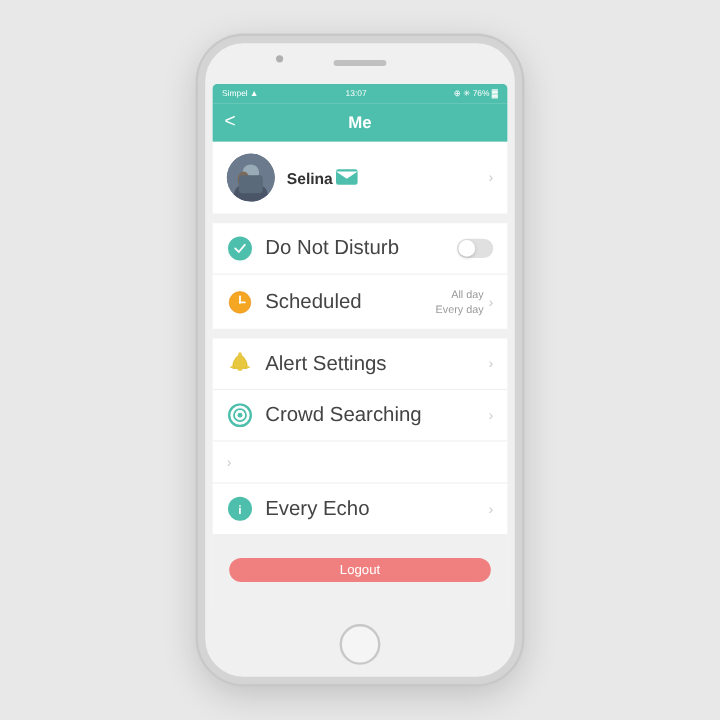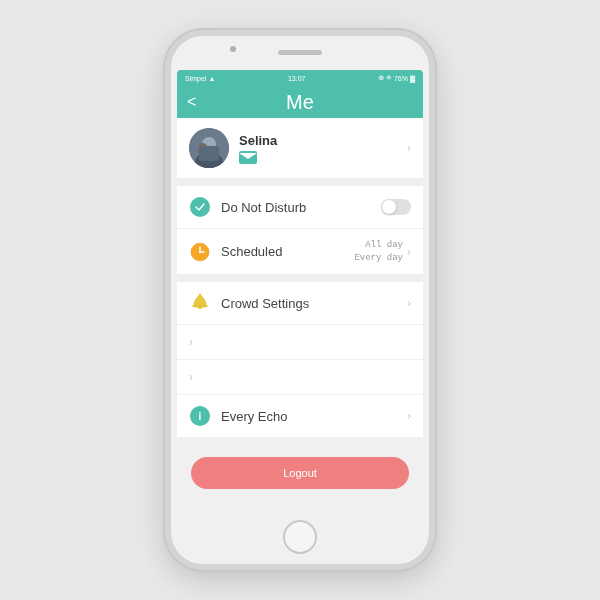--- a/index.html
+++ b/index.html
@@ -119,22 +119,22 @@
     }
     .nav-back {
       position: absolute;
       left: 10px;
       color: white;
       font-size: 16px;
       cursor: pointer;
     }
     .nav-title {
       color: white;
-      font-size: 20px;
-      font-weight: 400;
+      font-size: 14px;
+      font-weight: 700;
     }
 
     
     .content {
       flex: 1;
       overflow-y: auto;
       background: #f0f0f0;
     }
 
     
@@ -157,21 +157,21 @@
       border-radius: 50%;
       background: linear-gradient(135deg, #6e7b8b 0%, #4a5568 100%);
       overflow: hidden;
       display: flex;
       align-items: center;
       justify-content: center;
       font-size: 18px;
     }
     .profile-info {
       display: flex;
-      flex-direction: column;
+      flex-direction: row;
       gap: 3px;
     }
     .profile-name {
       font-size: 13px;
       font-weight: 600;
       color: #333;
     }
     .profile-email-icon {
       width: 18px;
       height: 13px;
@@ -217,34 +217,33 @@
       gap: 10px;
     }
     .menu-icon {
       width: 22px;
       height: 22px;
       display: flex;
       align-items: center;
       justify-content: center;
     }
     .menu-label {
-      font-size: 13px;
+      font-size: 17px;
       color: #444;
     }
     .menu-right {
       display: flex;
       align-items: center;
       gap: 4px;
     }
     .menu-sub {
       font-size: 9px;
       color: #999;
       text-align: right;
       line-height: 1.4;
-      font-family: Liberation Mono, monospace;
     }
 
     
     .toggle {
       width: 30px;
       height: 16px;
       background: #e0e0e0;
       border-radius: 8px;
       position: relative;
       display: inline-block;
@@ -260,21 +259,21 @@
       left: 1px;
       box-shadow: 0 1px 3px rgba(0,0,0,0.2);
     }
 
     
     .logout-section {
       padding: 12px 14px;
     }
     .logout-btn {
       width: 100%;
-      height: 32px;
+      height: 20px;
       background: #f08080;
       border: none;
       border-radius: 20px;
       color: white;
       font-size: 11px;
       font-weight: 500;
       cursor: pointer;
       display: flex;
       align-items: center;
       justify-content: center;
@@ -410,28 +409,38 @@
           <div class="menu-item-left">
             <div class="menu-icon">
               <svg width="20" height="20" viewBox="0 0 20 20">
                 <path d="M10 2 C10 2, 4 6, 4 12 L4 14 L16 14 L16 12 C16 6, 10 2, 10 2Z" fill="#e8c840" stroke="#d4a800" stroke-width="0.5"></path>
                 <rect x="8" y="14" width="4" height="2" rx="1" fill="#e8c840"></rect>
                 <circle cx="10" cy="2" r="1.5" fill="#e8c840"></circle>
                 <path d="M2 13 L4 13" stroke="#e8c840" stroke-width="1.5"></path>
                 <path d="M16 13 L18 13" stroke="#e8c840" stroke-width="1.5"></path>
               </svg>
             </div>
-            <span class="menu-label">Crowd Settings</span>
+            <span class="menu-label">Alert Settings</span>
           </div>
           <div class="menu-right">
             <span class="chevron">›</span>
           </div>
         </div>
 
         <div class="menu-item">
+          <div class="menu-item-left">
+            <div class="menu-icon">
+              <svg width="20" height="20" viewBox="0 0 20 20">
+                <circle cx="10" cy="10" r="9" fill="none" stroke="#4dbfac" stroke-width="2"></circle>
+                <circle cx="10" cy="10" r="5" fill="none" stroke="#4dbfac" stroke-width="1.5"></circle>
+                <circle cx="10" cy="10" r="2" fill="#4dbfac"></circle>
+              </svg>
+            </div>
+            <span class="menu-label">Crowd Searching</span>
+          </div>
           <div class="menu-right">
             <span class="chevron">›</span>
           </div>
         </div>
 
         <div class="menu-item">
           <div class="menu-right">
             <span class="chevron">›</span>
           </div>
         </div>

